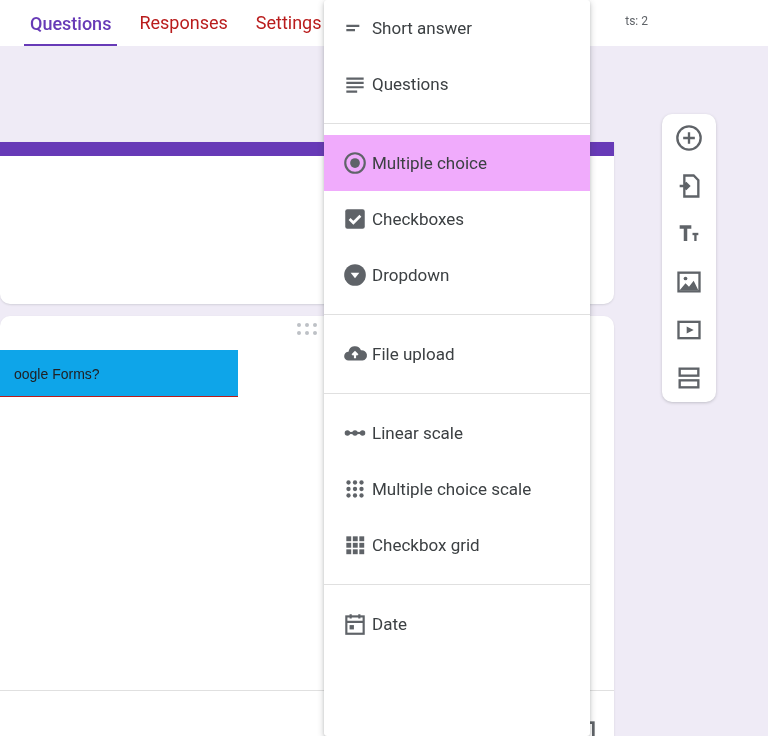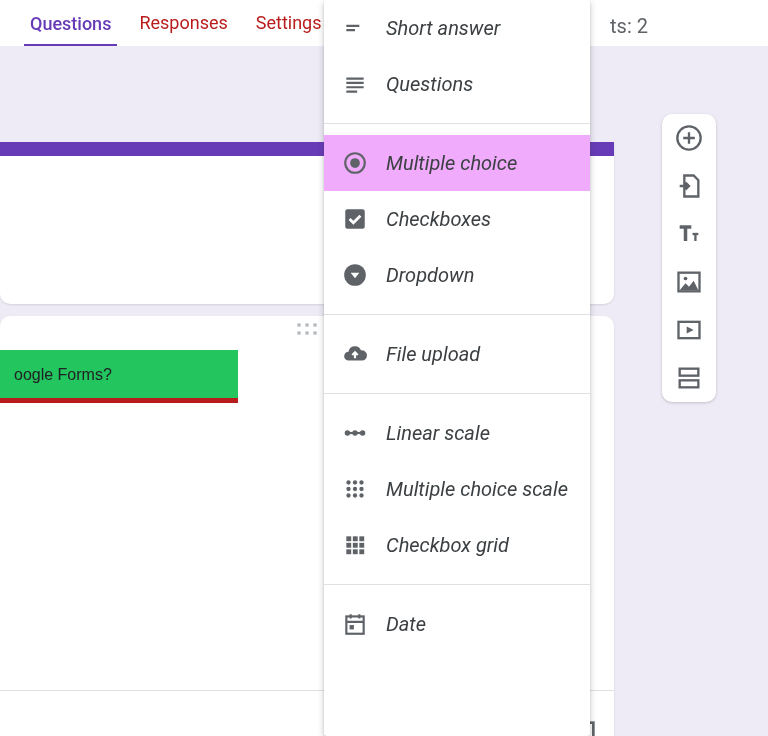--- a/index.html
+++ b/index.html
@@ -18,39 +18,39 @@
   .header-card { position: absolute; left: 0; top: 96px; width: 614px; height: 162px; background: #fff; border-radius: 0 0 10px 10px; border-top: 14px solid #673ab7; box-shadow: 0 1px 2px rgba(60,64,67,0.15); }
 
   
   .question-card { position: absolute; left: 0; top: 270px; width: 614px; height: 448px; background: #fff; border-radius: 10px; box-shadow: 0 1px 2px rgba(60,64,67,0.15); }
   .drag-handle { width: 100%; height: 26px; display: flex; justify-content: center; align-items: center; color: #bdc1c6; }
   .dots { display: grid; grid-template-columns: repeat(3, 4px); grid-template-rows: repeat(2, 4px); gap: 4px; }
   .dots span { width: 4px; height: 4px; background: #bdc1c6; border-radius: 50%; }
 
   .q-row { display: flex; align-items: flex-start; padding: 8px 26px 0 0; gap: 20px; }
   .q-input-wrap { flex: 1; }
-  .q-input { width: 238px; background: #22c55e; border: none; border-bottom: 5px solid #b91c1c; font-size: 16px; color: #202124; padding: 16px 14px 14px; outline: none; }
+  .q-input { width: 238px; background: #0ea5e9; border: none; border-bottom: 1px solid #b91c1c; font-size: 14px; color: #202124; padding: 16px 14px 14px; outline: none; }
   .img-btn { width: 28px; height: 28px; margin-top: 10px; color: #5f6368; display: flex; align-items: center; justify-content: center; cursor: pointer; }
 
   .card-footer { position: absolute; left: 0; bottom: 0; width: 100%; height: 74px; border-top: 1px solid #e0e0e0; display: flex; align-items: center; justify-content: flex-end; padding-right: 14px; }
   .copy-btn { width: 32px; height: 32px; color: #5f6368; cursor: pointer; display: flex; align-items: center; justify-content: center; }
 
   
   .menu { position: absolute; left: 324px; top: 0; width: 266px; height: 736px; background: #fff; border-radius: 3px; box-shadow: 0 2px 6px rgba(60,64,67,0.3), 0 1px 2px rgba(60,64,67,0.15); z-index: 50; }
-  .menu-item { display: flex; align-items: center; height: 56px; padding: 0 18px; gap: 18px; font-size: 20px; color: #3c4043; cursor: pointer; font-style: italic; }
+  .menu-item { display: flex; align-items: center; height: 56px; padding: 0 18px; gap: 4px; font-size: 17px; color: #3c4043; cursor: pointer; }
   .menu-item.selected { background: #f0abfc; }
   .menu-sep { height: 1px; background: #e0e0e0; margin: 11px 0; }
   .mi-icon { width: 26px; height: 26px; color: #5f6368; display: flex; align-items: center; justify-content: center; flex-shrink: 0; }
 
   
   .right-toolbar { position: absolute; right: 52px; top: 68px; width: 54px; background: #fff; border-radius: 10px; box-shadow: 0 1px 3px rgba(60,64,67,0.25); padding: 10px 0; display: flex; flex-direction: column; align-items: center; gap: 20px; z-index: 10; }
   .rt-btn { width: 28px; height: 28px; color: #5f6368; cursor: pointer; display: flex; align-items: center; justify-content: center; }
 
   
-  .points { position: absolute; right: 120px; top: 14px; font-size: 20px; color: #5f6368; }
+  .points { position: absolute; right: 120px; top: 14px; font-size: 12px; color: #5f6368; }
 
   svg { width: 100%; height: 100%; display: block; }
 </style>
 </head>
 <body>
 
 <div class="root">
 
   <div class="tabs">
     <div class="tab active">Questions</div>

